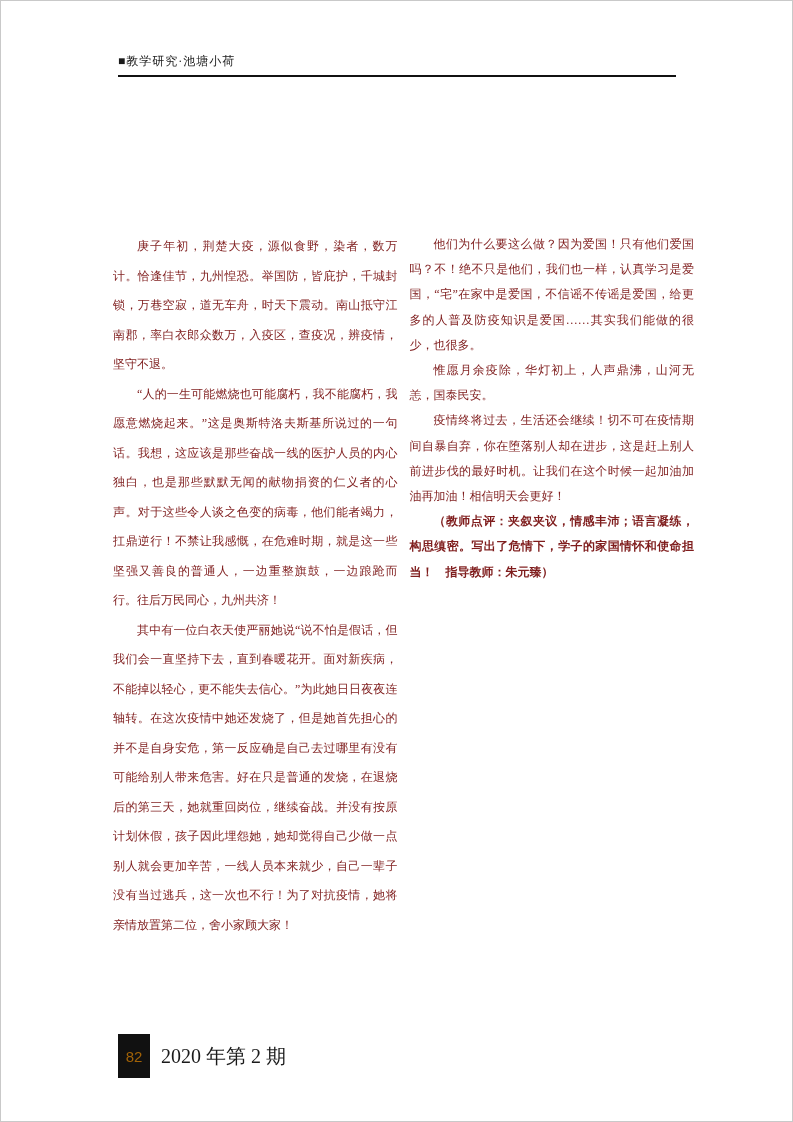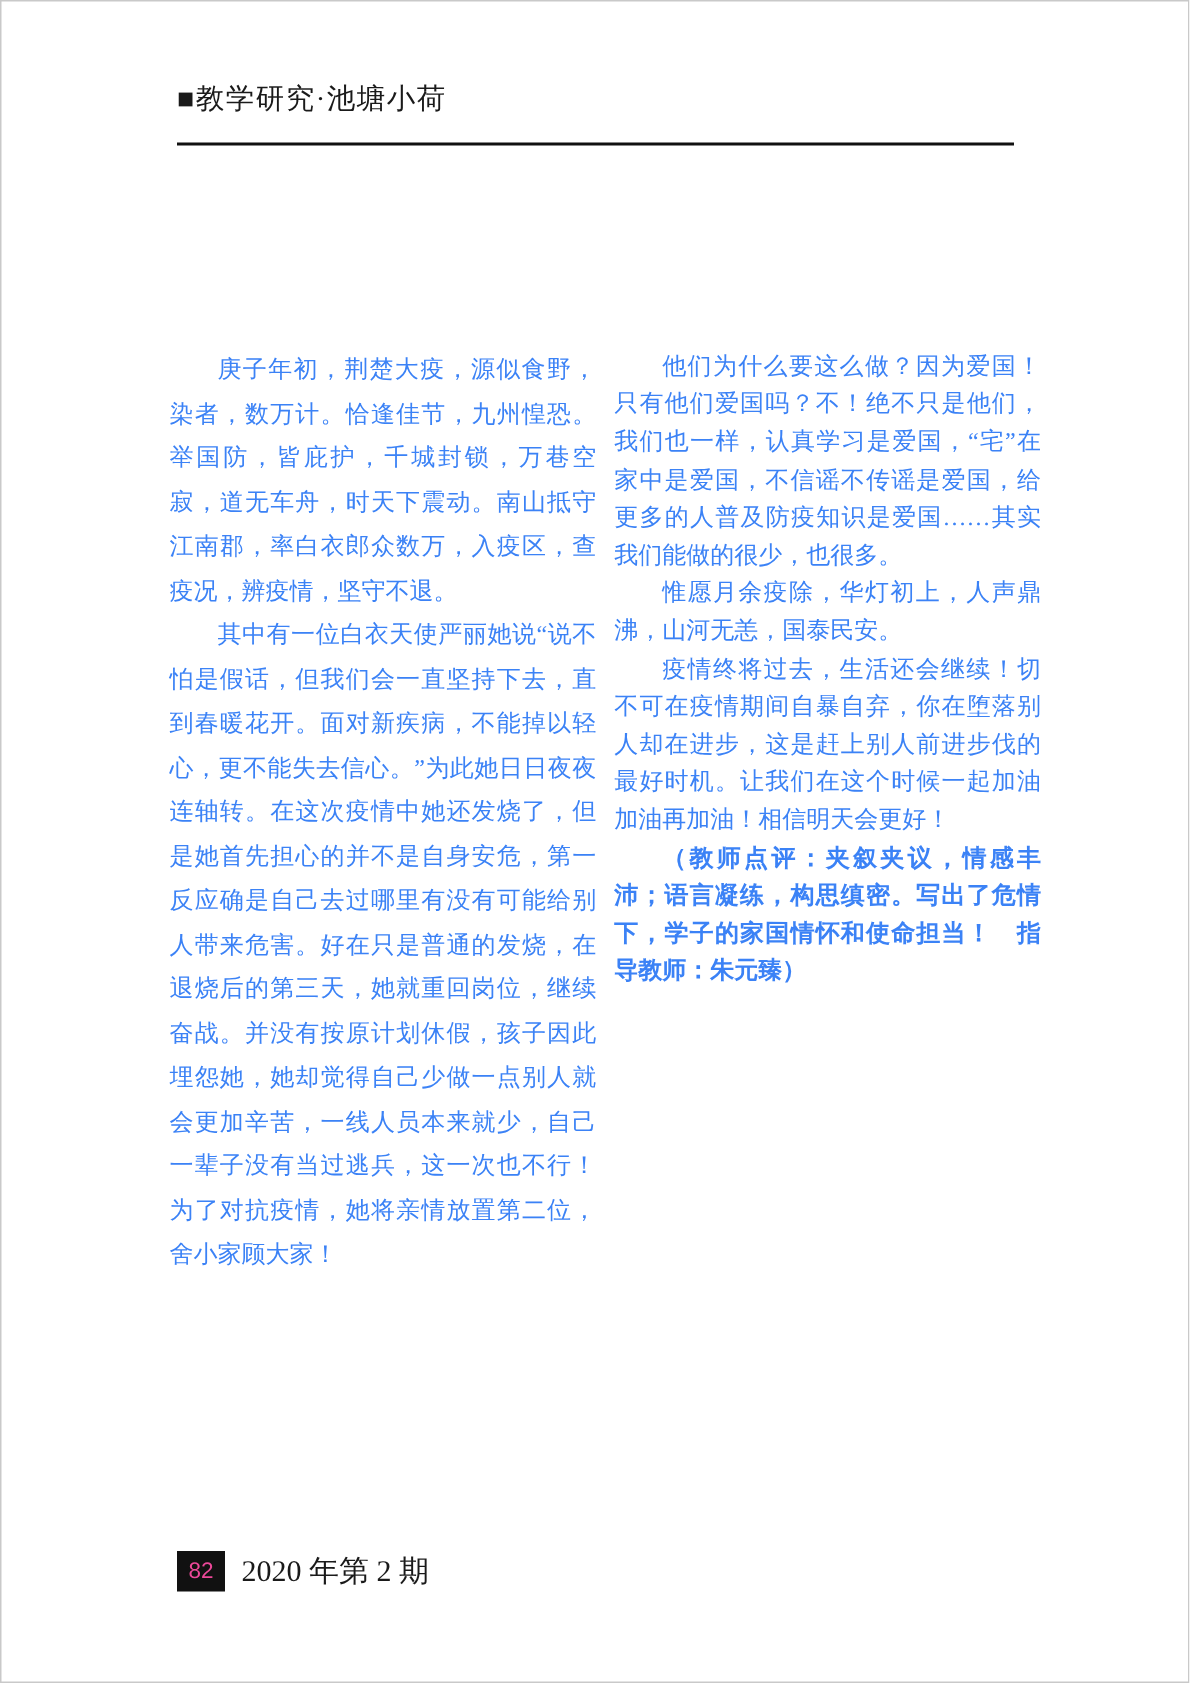--- a/index.html
+++ b/index.html
@@ -16,23 +16,23 @@
     box-sizing: border-box;
     overflow: hidden;
     color: #1a1a1a;
     font-family: "Liberation Serif", serif;
   }
   .header {
     position: absolute;
     left: 117px;
     top: 52px;
     width: 558px;
-    font-size: 19px;
+    font-size: 12px;
     letter-spacing: 1px;
-    padding-bottom: 16px;
+    padding-bottom: 5px;
     border-bottom: 2px solid #111111;
     font-family: "Liberation Serif", serif;
   }
   .title {
     position: absolute;
     left: 112px;
     top: 120px;
     width: 581px;
     margin: 0;
     text-align: center;
@@ -57,48 +57,48 @@
     width: 581px;
     display: flex;
     gap: 12px;
   }
   .col {
     flex: 1;
     min-width: 0;
   }
   .col p {
     margin: 0;
-    font-size: 16px;
+    font-size: 12px;
     text-indent: 2em;
     text-align: justify;
     text-justify: inter-ideograph;
-    color: #3b82f6;
+    color: #7f1d1d;
   }
   .col-left p { line-height: 29.5px; }
   .col-right p { line-height: 25.2px; }
   .teacher-comment {
     font-family: "Liberation Sans", sans-serif;
     font-weight: 600;
   }
   .footer {
     position: absolute;
     left: 117px;
     top: 1033px;
     display: flex;
     align-items: center;
     gap: 11px;
   }
   .page-num {
     display: inline-flex;
     align-items: center;
     justify-content: center;
     width: 32px;
-    height: 27px;
+    height: 44px;
     background: #111111;
-    color: #ec4899;
+    color: #a16207;
     font-size: 15px;
     font-family: "Liberation Sans", sans-serif;
   }
   .issue {
     font-size: 20px;
     font-family: "Liberation Serif", serif;
   }
 </style>
 </head>
 <body>
@@ -107,20 +107,21 @@
 
   <div class="header">
     <span>■教学研究·池塘小荷</span>
   </div>
 
 
 
   <div class="columns">
     <div class="col col-left">
       <p>庚子年初，荆楚大疫，源似食野，染者，数万计。恰逢佳节，九州惶恐。举国防，皆庇护，千城封锁，万巷空寂，道无车舟，时天下震动。南山抵守江南郡，率白衣郎众数万，入疫区，查疫况，辨疫情，坚守不退。</p>
+      <p>“人的一生可能燃烧也可能腐朽，我不能腐朽，我愿意燃烧起来。”这是奥斯特洛夫斯基所说过的一句话。我想，这应该是那些奋战一线的医护人员的内心独白，也是那些默默无闻的献物捐资的仁义者的心声。对于这些令人谈之色变的病毒，他们能者竭力，扛鼎逆行！不禁让我感慨，在危难时期，就是这一些坚强又善良的普通人，一边重整旗鼓，一边踉跄而行。往后万民同心，九州共济！</p>
       <p>其中有一位白衣天使严丽她说“说不怕是假话，但我们会一直坚持下去，直到春暖花开。面对新疾病，不能掉以轻心，更不能失去信心。”为此她日日夜夜连轴转。在这次疫情中她还发烧了，但是她首先担心的并不是自身安危，第一反应确是自己去过哪里有没有可能给别人带来危害。好在只是普通的发烧，在退烧后的第三天，她就重回岗位，继续奋战。并没有按原计划休假，孩子因此埋怨她，她却觉得自己少做一点别人就会更加辛苦，一线人员本来就少，自己一辈子没有当过逃兵，这一次也不行！为了对抗疫情，她将亲情放置第二位，舍小家顾大家！</p>
 
     </div>
     <div class="col col-right">
       <p>他们为什么要这么做？因为爱国！只有他们爱国吗？不！绝不只是他们，我们也一样，认真学习是爱国，“宅”在家中是爱国，不信谣不传谣是爱国，给更多的人普及防疫知识是爱国……其实我们能做的很少，也很多。</p>
       <p>惟愿月余疫除，华灯初上，人声鼎沸，山河无恙，国泰民安。</p>
       <p>疫情终将过去，生活还会继续！切不可在疫情期间自暴自弃，你在堕落别人却在进步，这是赶上别人前进步伐的最好时机。让我们在这个时候一起加油加油再加油！相信明天会更好！</p>
       <p class="teacher-comment">（教师点评：夹叙夹议，情感丰沛；语言凝练，构思缜密。写出了危情下，学子的家国情怀和使命担当！　指导教师：朱元臻）</p>
     </div>
   </div>

